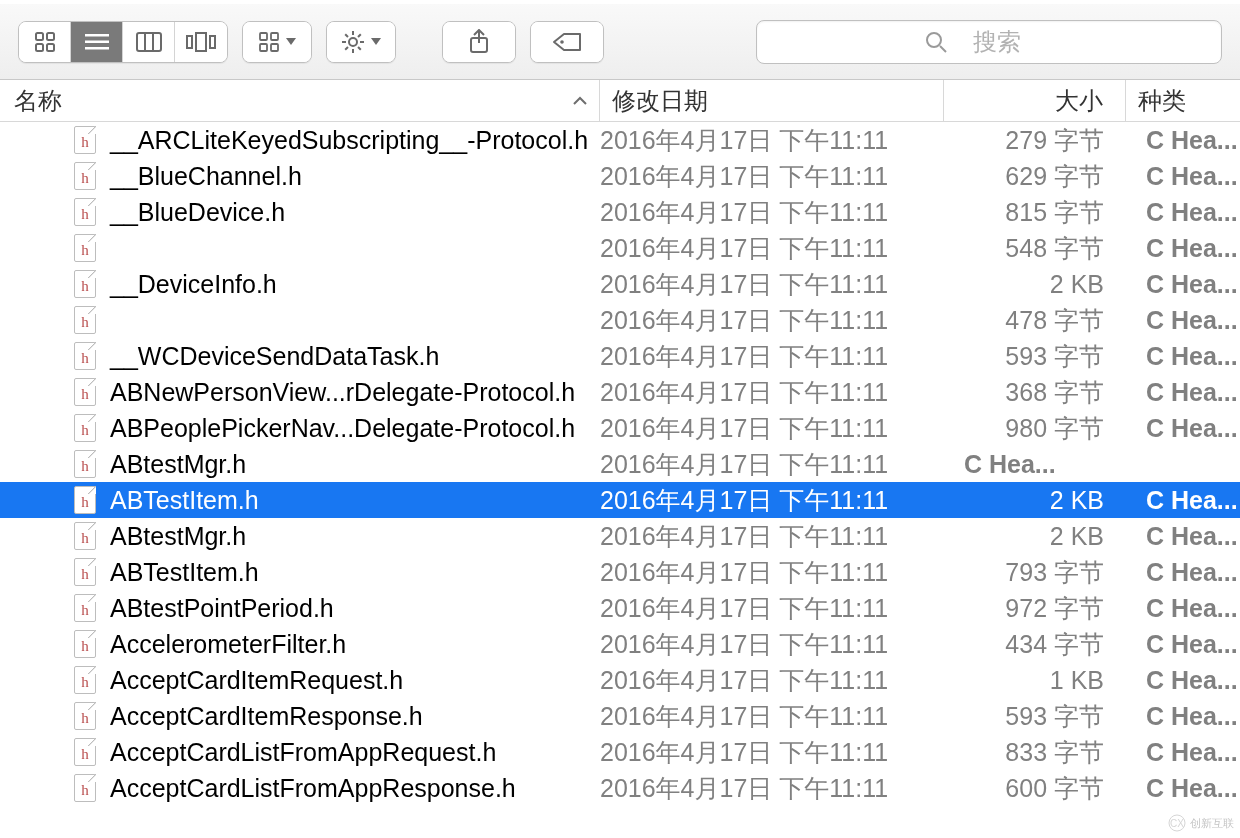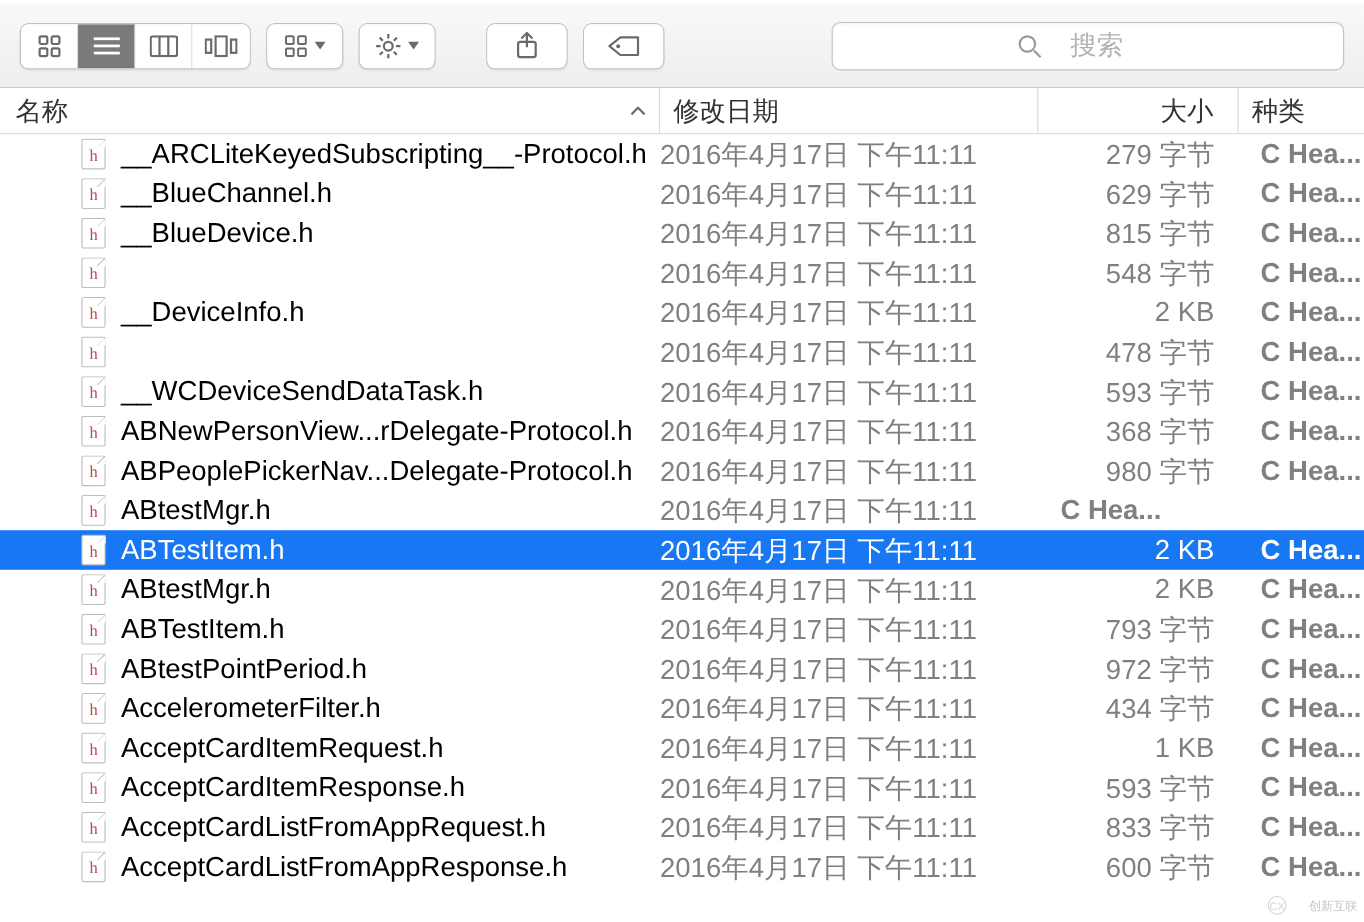--- a/index.html
+++ b/index.html
@@ -168,21 +168,21 @@
   
   .watermark {
     position: absolute;
     right: 6px;
     bottom: 6px;
     opacity: .35;
     font-size: 11px;
     color: #555;
     display:flex;
     align-items:center;
-    gap:20px;
+    gap:4px;
   }
 </style>
 </head>
 <body>
 
 <div class="titlebar">
   
 </div>
 
 <div class="toolbar">

